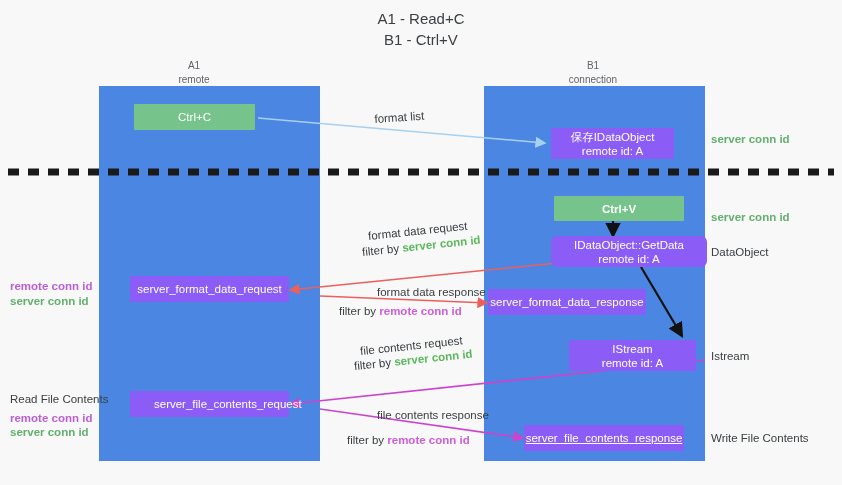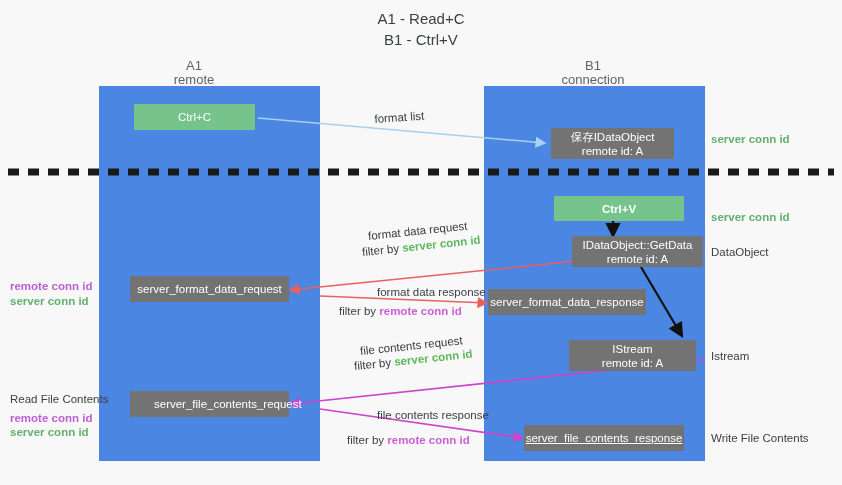--- a/index.html
+++ b/index.html
@@ -25,41 +25,41 @@
     left: 0; top: 8px;
     width: 842px;
     text-align: center;
     font-size: 15px;
     color: #3c4043;
     line-height: 21px;
   }
   .col-header {
     position: absolute;
     text-align: center;
-    font-size: 13px;
+    font-size: 10px;
     color: #5f6368;
     line-height: 14px;
   }
   .column {
     position: absolute;
     background: #4a86e2;
   }
   .node {
     position: absolute;
     box-sizing: border-box;
     display: flex;
     flex-direction: column;
     justify-content: center;
     text-align: center;
     color: #ffffff;
     font-size: 11.5px;
     line-height: 14px;
     border-radius: 1px;
   }
-  .node.orange { background: #737373; }
+  .node.orange { background: #8b5cf6; }
   .node.green  { background: #76c48b; }
   .side-label {
     position: absolute;
     font-size: 11.5px;
     line-height: 15px;
     color: #3c4043;
     white-space: nowrap;
   }
   .side-label.green  { color: #62b06e; font-weight: bold; }
   .side-label.purple { color: #bb5fd4; font-weight: bold; }
@@ -143,21 +143,21 @@
 
   <div class="node orange" style="left:551px; top:128px; width:123px; height:31px;">
     <div>保存IDataObject</div>
     <div>remote id: A</div>
   </div>
 
   <div class="node green" style="left:554px; top:196px; width:130px; height:25px;font-weight:bold;">
     <div>Ctrl+V</div>
   </div>
 
-  <div class="node orange" style="left:572px; top:236px; width:131px; height:31px;">
+  <div class="node orange" style="left:551px; top:236px; width:156px; height:31px;border-radius:6px;">
     <div>IDataObject::GetData</div>
     <div>remote id: A</div>
   </div>
 
   <div class="node orange" style="left:488px; top:289px; width:158px; height:26px;">
     <div>server_format_data_response</div>
   </div>
 
   <div class="node orange" style="left:569px; top:340px; width:127px; height:31px;">
     <div>IStream</div>

